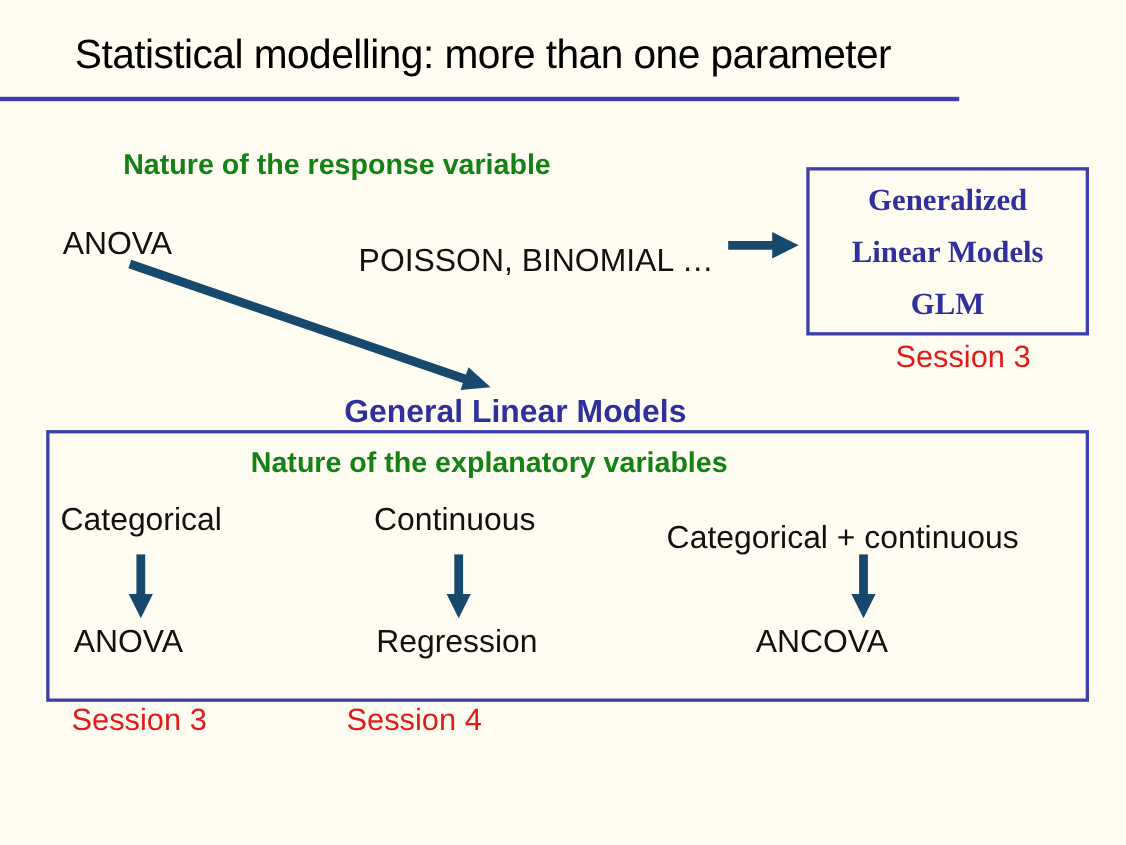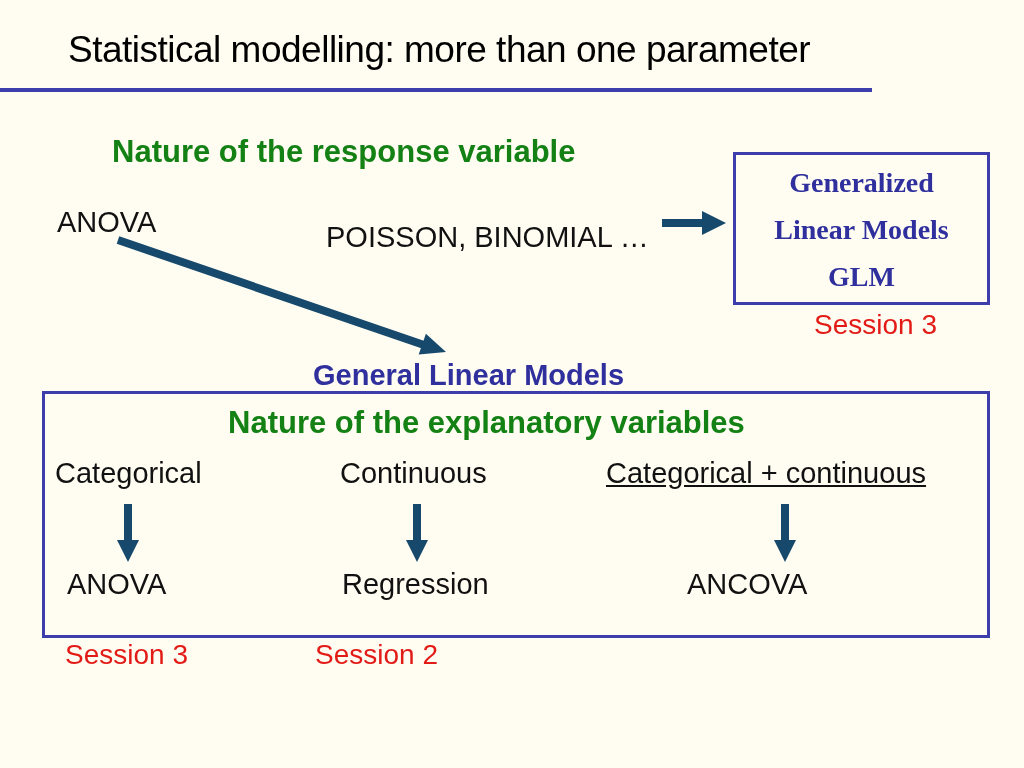--- a/index.html
+++ b/index.html
@@ -17,21 +17,21 @@
     font-size: 37px; line-height: 46px;
     color: var(--title_text, #000);
     letter-spacing: -0.5px;
   }
   .title-rule {
     left: 0; top: 88px; width: 872px; height: 4px;
     background: var(--accent_blue, #3d3dab);
   }
 
   .green-heading {
-    font-size: 31px; font-weight: bold;
+    font-size: 26px; font-weight: bold;
     color: var(--green, #148114);
   }
   .black-label { font-size: 29px; color: #111; }
   .red-label   { font-size: 28px; color: var(--red, #e31b17); }
 
   .glm-box {
     left: 733px; top: 152px; width: 251px; height: 145px;
     border: 3px solid var(--accent_blue, #3d3dab);
     display: flex; flex-direction: column;
     justify-content: center; align-items: center;
@@ -81,28 +81,28 @@
   <div class="abs red-label" style="left:814px; top:309px;">Session 3</div>
 
   <div class="abs glm-label">General Linear Models</div>
 
   <div class="abs big-box"></div>
 
   <div class="abs green-heading" style="left:228px; top:405px;">Nature of the explanatory variables</div>
 
   <div class="abs black-label" style="left:55px; top:457px;">Categorical</div>
   <div class="abs black-label" style="left:340px; top:457px;">Continuous</div>
-  <div class="abs black-label" style="left:606px; top:457px;text-decoration:underline;">Categorical + continuous</div>
+  <div class="abs black-label" style="left:606px; top:473px;">Categorical + continuous</div>
 
   <div class="abs black-label" style="left:67px; top:568px;text-align:right;">ANOVA</div>
   <div class="abs black-label" style="left:342px; top:568px;">Regression</div>
   <div class="abs black-label" style="left:687px; top:568px;">ANCOVA</div>
 
   <div class="abs red-label" style="left:65px; top:639px;">Session 3</div>
-  <div class="abs red-label" style="left:315px; top:639px;">Session 2</div>
+  <div class="abs red-label" style="left:315px; top:639px;">Session 4</div>
 
   <svg class="arrows" width="1024" height="768" viewBox="0 0 1024 768">
 
     <g>
       <line class="arrow-shaft" x1="662" y1="223" x2="704" y2="223" stroke-width="8"></line>
       <polygon class="arrow-head" points="726,223 702,211 702,235"></polygon>
     </g>
 
     <g>
       <line class="arrow-shaft" x1="118" y1="240" x2="424" y2="345" stroke-width="8"></line>

